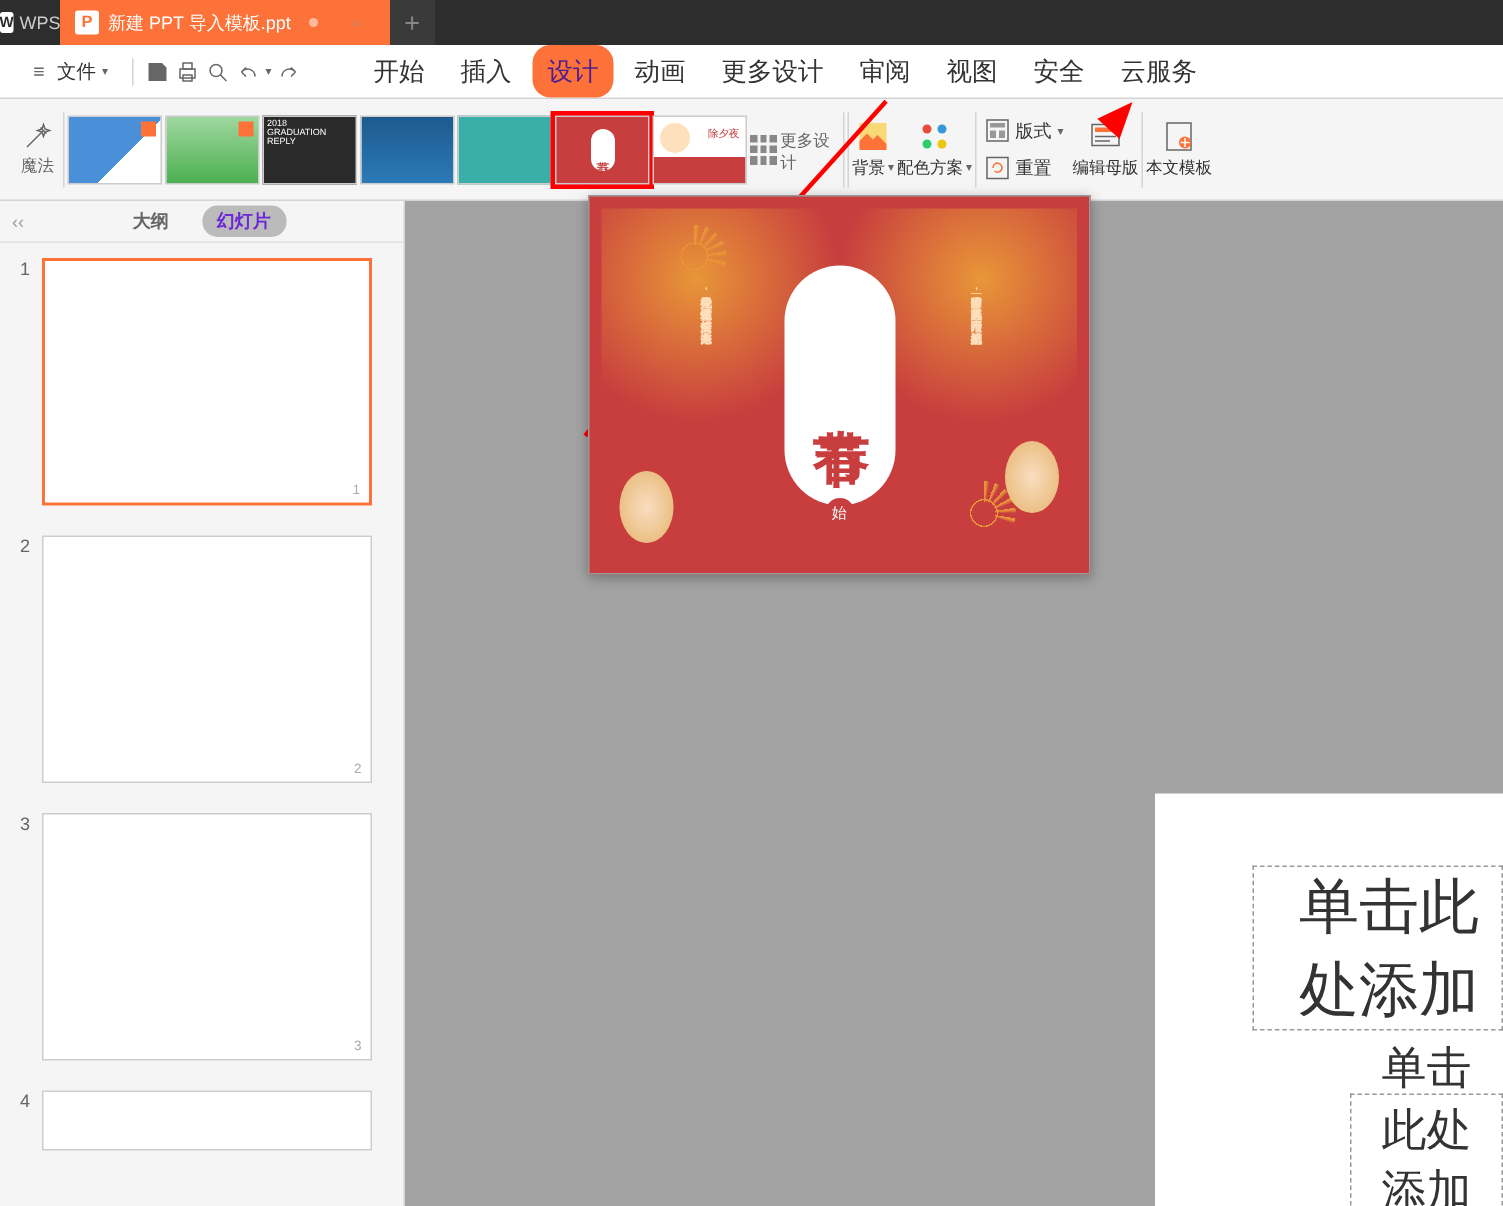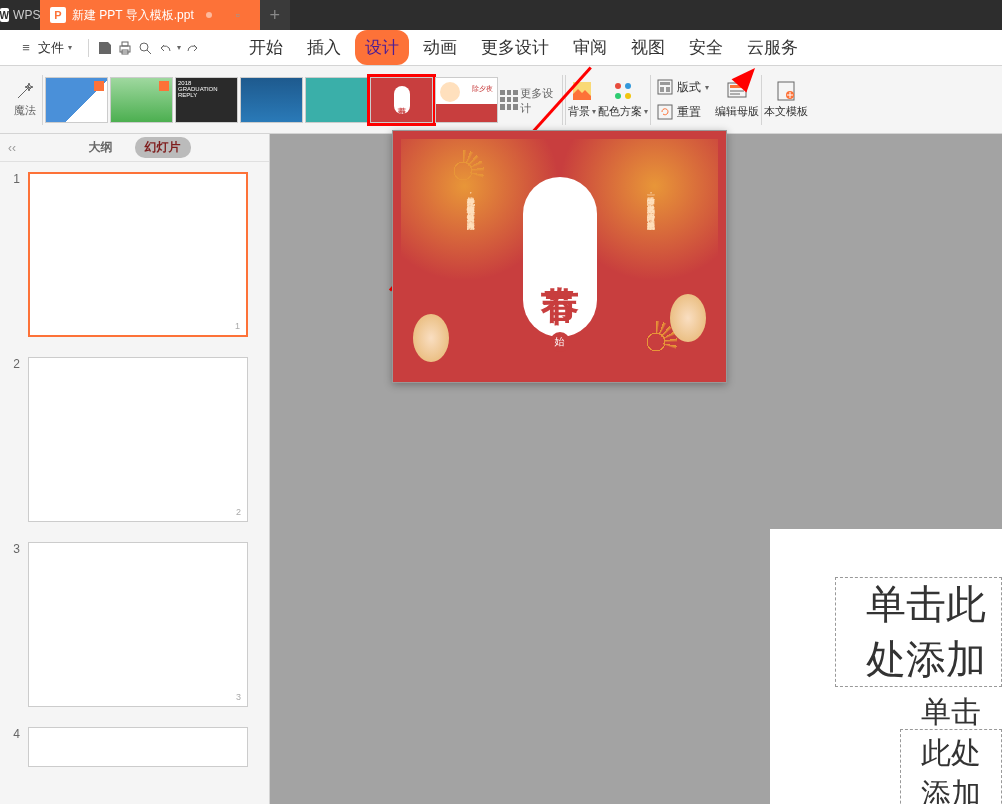--- a/index.html
+++ b/index.html
@@ -41,21 +41,21 @@
 .more-grid span{background:#888;}
 .ribbon-btn{display:flex;align-items:center;gap:4px;font-size:12px;color:#333;padding:2px 4px;cursor:pointer;}
 .ribbon-btn-stack{display:flex;flex-direction:column;gap:4px;}
 .ribbon-btn-v{display:flex;flex-direction:column;align-items:center;gap:2px;font-size:11px;color:#333;cursor:pointer;}
 .caret{font-size:8px;color:#666;}
 .main{display:flex;height:calc(804px - 30px - 36px - 68px);}
 .side-panel{width:270px;background:#f5f5f5;border-right:1px solid #d4d4d4;display:flex;flex-direction:column;}
 .side-header{height:28px;display:flex;align-items:center;justify-content:center;gap:12px;font-size:12px;color:#666;border-bottom:1px solid #e0e0e0;position:relative;}
 .side-header .collapse{position:absolute;left:8px;color:#999;}
 .tab-pill{padding:2px 10px;border-radius:10px;cursor:pointer;font-weight:bold;}
-.tab-pill.active{background:#bbb;color:#7f1d1d;}
+.tab-pill.active{background:#bbb;color:#6d28d9;}
 .slides-list{flex:1;overflow-y:auto;padding:10px 8px;}
 .slide-entry{display:flex;gap:8px;margin-bottom:20px;}
 .slide-num{font-size:12px;color:#666;width:12px;text-align:right;}
 .slide-thumb{width:220px;height:165px;background:#fff;border:1px solid #ccc;position:relative;}
 .slide-thumb.active{border:2px solid #fd7238;}
 .slide-page{position:absolute;bottom:4px;right:6px;font-size:9px;color:#aaa;}
 .canvas-area{flex:1;background:#a3a3a3;position:relative;}
 .preview-popup{position:absolute;left:392px;top:130px;width:335px;height:253px;background:#c83e3e;border:1px solid #999;box-shadow:0 2px 8px rgba(0,0,0,0.3);z-index:10;overflow:hidden;}
 .preview-popup::before{content:"";position:absolute;inset:8px;background:radial-gradient(circle at 20% 20%,#e89638 0%,transparent 30%),radial-gradient(circle at 80% 20%,#e89638 0%,transparent 30%);}
 .preview-title{position:absolute;left:50%;top:50%;transform:translate(-50%,-50%);width:74px;height:160px;background:#fff;border-radius:37px;display:flex;align-items:center;justify-content:center;writing-mode:vertical-rl;font-size:38px;color:#c83e3e;font-weight:bold;}

